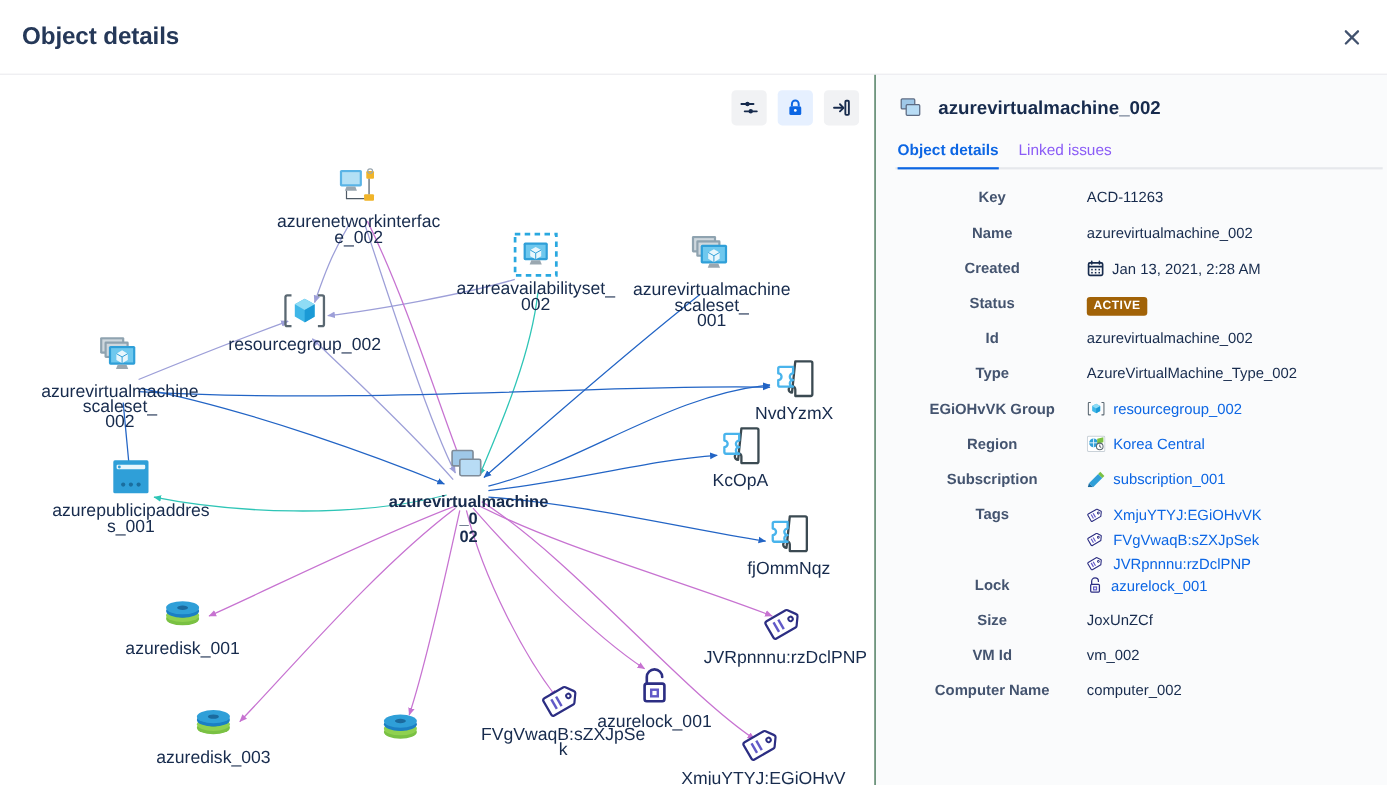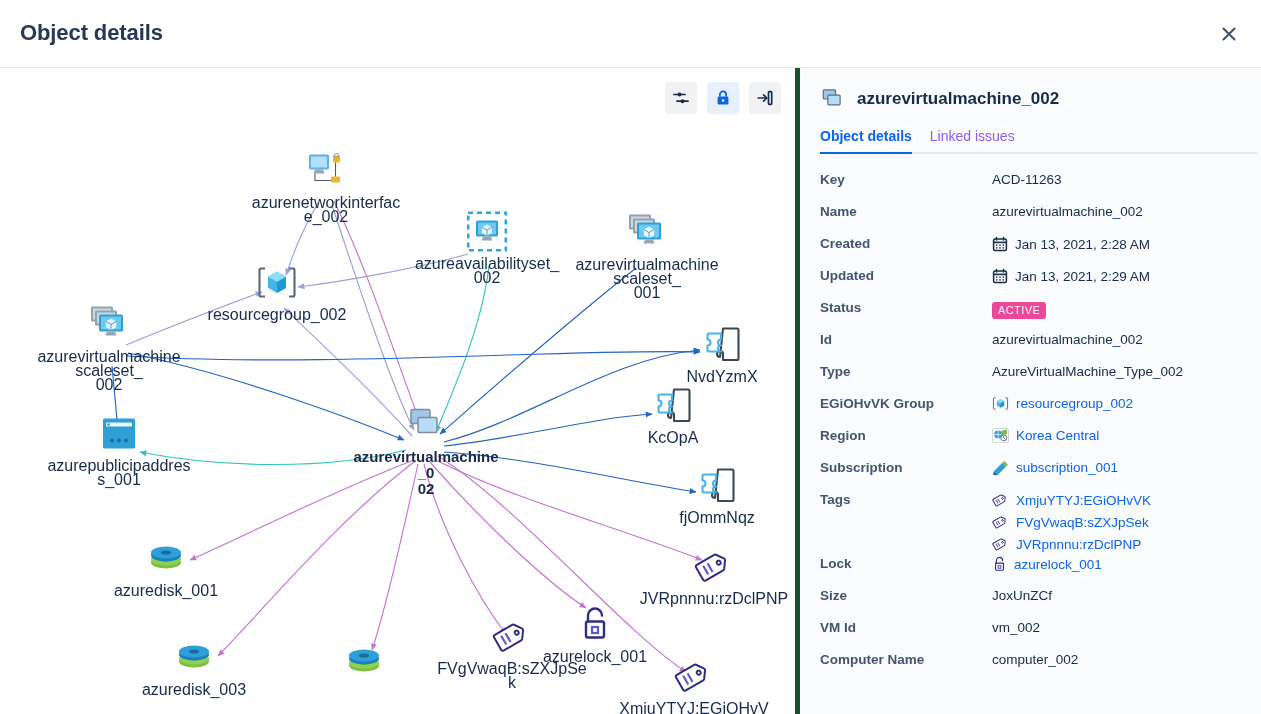--- a/index.html
+++ b/index.html
@@ -101,24 +101,25 @@
     font-weight: 700;
     font-size: 15px;
     line-height: 16px;
   }
 
   
   .details-pane {
     width: 466px;
     height: 646px;
     background: #fafbfc;
-    border-left: 5px solid #14532d;
+    border-left: 1px solid #14532d;
     padding: 16px 4px 0 18px;
     overflow: hidden;
     position: relative;
+    text-align: center;
   }
   .obj-head {
     display: flex;
     align-items: center;
     gap: 11px;
     padding: 4px 0 0 2px;
   }
   .obj-head .obj-name {
     font-size: 17px;
     font-weight: 700;
@@ -169,24 +170,24 @@
   }
   .field-value.stack {
     flex-direction: column;
     align-items: flex-start;
     gap: 6px;
   }
   .link { color: #0c66e4; cursor: pointer; }
   .vline { display: flex; align-items: center; gap: 7px; }
   .badge-active {
     display: inline-block;
-    background: #ec4899;
+    background: #a16207;
     color: #ffffff;
     font-size: 11px;
-    font-weight: 400;
+    font-weight: 700;
     letter-spacing: 0.4px;
     padding: 2px 6px 3px 6px;
     border-radius: 3px;
     margin-top: 2px;
   }
   svg { display: block; }
 </style>
 </head>
 <body>
 
@@ -561,41 +562,20 @@
                   <rect x="4" y="11.2" width="1.4" height="1.4"></rect>
                   <rect x="7.3" y="11.2" width="1.4" height="1.4"></rect>
                   <rect x="10.6" y="11.2" width="1.4" height="1.4"></rect>
                 </g>
             </svg>
           </span>
           <span>Jan 13, 2021, 2:28 AM</span>
         </div>
       </div>
 
-      <div class="field-row">
-        <div class="field-label">Updated</div>
-        <div class="field-value">
-          <span>
-            <svg width="16" height="16" viewBox="0 0 16 16" fill="none" stroke="#172b4d" stroke-width="1.5">
-              <rect x="1.6" y="3" width="12.8" height="11.4" rx="1.2"></rect>
-              <path d="M1.6 6.4 H14.4" stroke-width="1.6"></path>
-              <path d="M4.5 1.6 V4 M11.5 1.6 V4" stroke-linecap="round"></path>
-              <g fill="#172b4d" stroke="none">
-                  <rect x="4" y="8.4" width="1.4" height="1.4"></rect>
-                  <rect x="7.3" y="8.4" width="1.4" height="1.4"></rect>
-                  <rect x="10.6" y="8.4" width="1.4" height="1.4"></rect>
-                  <rect x="4" y="11.2" width="1.4" height="1.4"></rect>
-                  <rect x="7.3" y="11.2" width="1.4" height="1.4"></rect>
-                  <rect x="10.6" y="11.2" width="1.4" height="1.4"></rect>
-                </g>
-            </svg>
-          </span>
-          <span>Jan 13, 2021, 2:29 AM</span>
-        </div>
-      </div>
 
       <div class="field-row">
         <div class="field-label">Status</div>
         <div class="field-value">
           <span class="badge-active">ACTIVE</span>
         </div>
       </div>
 
       <div class="field-row">
         <div class="field-label">Id</div>

